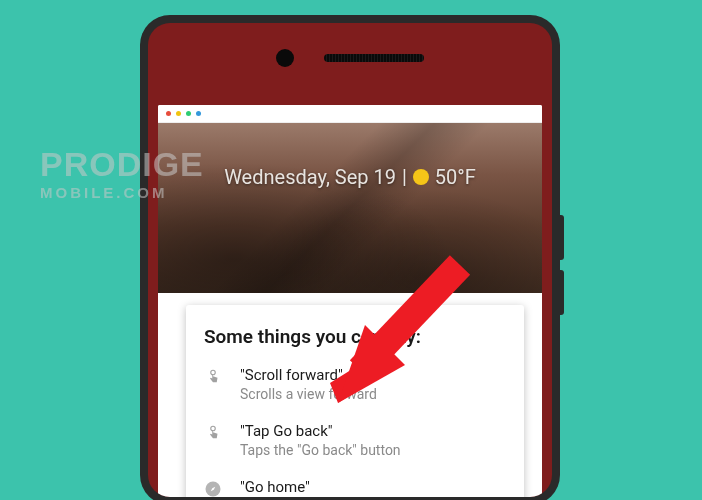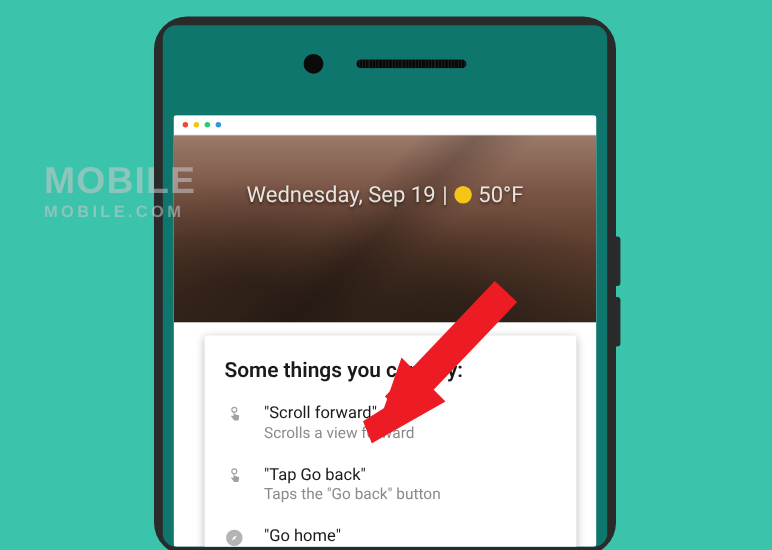--- a/index.html
+++ b/index.html
@@ -17,22 +17,22 @@
       top: 15px;
       width: 420px;
       height: 490px;
       background: #2a2a2a;
       border-radius: 30px;
       padding: 8px;
     }
     .phone-inner {
       width: 100%;
       height: 100%;
-      background: #0f766e;
-      border-radius: 12px;
+      background: #7f1d1d;
+      border-radius: 22px;
       overflow: hidden;
       position: relative;
     }
     .phone-top {
       height: 70px;
       display: flex;
       justify-content: center;
       align-items: center;
       gap: 30px;
     }
@@ -237,21 +237,21 @@
                 <div class="cmd-title">"Go home"</div>
               </div>
             </div>
           </div>
       </div>
     </div>
   </div>
 </div>
 
 <div class="watermark">
-  <div class="line1">MOBILE</div>
+  <div class="line1">PRODIGE</div>
   <div class="line2">MOBILE.COM</div>
 </div>
 
 <svg class="arrow" width="160" height="160">
   <defs>
     <marker id="ah" markerWidth="12" markerHeight="12" refX="5" refY="5" orient="auto">
       <path d="M0,0 L10,5 L0,10 Z" fill="#ed1c24"></path>
     </marker>
   </defs>
   <line x1="130" y1="10" x2="30" y2="115" stroke="#ed1c24" stroke-width="28"></line>

